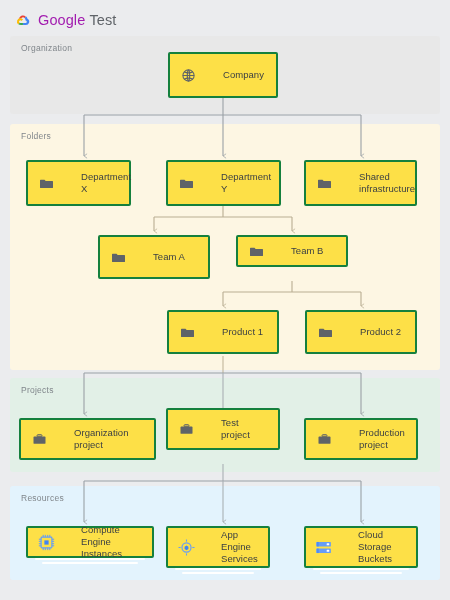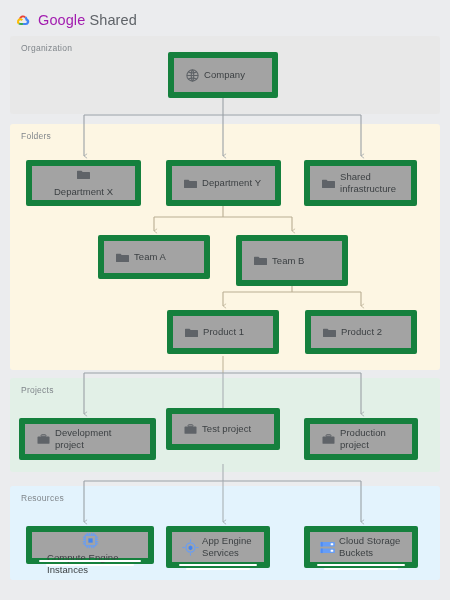--- a/index.html
+++ b/index.html
@@ -51,26 +51,26 @@
   }
   #band-org        { top: 36px;  height: 78px;  background: #e8e8e8; }
   #band-folders    { top: 124px; height: 246px; background: #fdf6e3; }
   #band-projects   { top: 378px; height: 94px;  background: #e2f0e7; }
   #band-resources  { top: 486px; height: 94px;  background: #e3f3fd; }
 
   
   .node {
     position: absolute;
     box-sizing: border-box;
-    background: #a3a3a3;
-    border: 6px solid #15803d;
+    background: #fde047;
+    border: 2px solid #15803d;
     border-radius: 2px;
     display: flex;
     align-items: center;
-    gap: 3px;
+    gap: 26px;
     padding: 0 10px;
     z-index: 4;
   }
   .node-label {
     font-size: 9.5px;
     line-height: 12px;
     color: #3c4043;
     letter-spacing: 0.05px;
   }
   .node-ico {
@@ -110,21 +110,21 @@
 
   <div class="brand">
     <span class="node-ico brand-logo-wrap">
       <svg class="brand-logo" viewBox="0 0 24 20">
         <path d="M15.3 6.4l1.3-1.3.1-.55c-2.37-2.15-6.13-1.9-8.27.5A6.6 6.6 0 0 0 6.9 7.6l.47-.07 2.6-.43.2-.2a3.7 3.7 0 0 1 5.06-.38z" fill="#ea4335"></path>
         <path d="M19.1 7.56a6.52 6.52 0 0 0-1.96-3.16L14.9 6.64a3.66 3.66 0 0 1 1.35 2.9v.33c1 0 1.82.82 1.82 1.82s-.81 1.8-1.82 1.8h-3.66l-.36.37v2.2l.36.35h3.66a4.76 4.76 0 0 0 2.85-8.85z" fill="#4285f4"></path>
         <path d="M8.92 16.4h3.66v-2.92H8.92a1.8 1.8 0 0 1-.74-.16l-.52.15-1.32 1.3-.11.5a4.73 4.73 0 0 0 2.7.83z" fill="#34a853"></path>
         <path d="M8.92 6.86a4.76 4.76 0 0 0-2.87 8.53l2.12-2.12a1.82 1.82 0 1 1 2.4-2.4l2.12-2.12a4.75 4.75 0 0 0-3.77-1.88z" fill="#fbbc05"></path>
       </svg>
     </span>
-    <span class="brand-text"><span class="b-strong">Google</span>&nbsp;<span>Shared</span></span>
+    <span class="brand-text"><span class="b-strong">Google</span>&nbsp;<span>Test</span></span>
   </div>
 
   <svg id="wires">
     <defs>
       <marker id="ar-gray" viewBox="0 0 10 10" refX="5" refY="8.6" markerWidth="5.2" markerHeight="5.2" orient="auto">
         <path d="M1.1 3.2 L5 8.4 L8.9 3.2" fill="none" stroke="#9aa0a6" stroke-width="1.3"></path>
       </marker>
       <marker id="ar-tan" viewBox="0 0 10 10" refX="5" refY="8.6" markerWidth="5.2" markerHeight="5.2" orient="auto">
         <path d="M1.1 3.2 L5 8.4 L8.9 3.2" fill="none" stroke="#b9ad93" stroke-width="1.3"></path>
       </marker>
@@ -177,21 +177,21 @@
         <path d="M5.2 17.6c4-1.6 9.6-1.6 13.6 0"></path>
       </svg>
     </span>
     <span class="node-label">Company</span>
   </div>
 
   <div class="band" id="band-folders">
     <span class="band-label">Folders</span>
   </div>
 
-  <div class="node" style="left:26px; top:160px; width:115px; height:46px;flex-direction:column;">
+  <div class="node" style="left:26px; top:160px; width:105px; height:46px;">
     <span class="node-ico">
       <svg width="15" height="15" viewBox="0 0 24 24">
           <path d="M2.6 5.8h6.2l1.9 2.1h10.7c.6 0 1 .45 1 1v9.3c0 .55-.4 1-1 1H2.6c-.55 0-1-.45-1-1V6.8c0-.55.45-1 1-1z" fill="#5f6368"></path>
         </svg>
     </span>
     <span class="node-label">Department X</span>
   </div>
 
   <div class="node" style="left:166px; top:160px; width:115px; height:46px;">
     <span class="node-ico">
@@ -213,21 +213,21 @@
 
   <div class="node" style="left:98px; top:235px; width:112px; height:44px;">
     <span class="node-ico">
       <svg width="15" height="15" viewBox="0 0 24 24">
           <path d="M2.6 5.8h6.2l1.9 2.1h10.7c.6 0 1 .45 1 1v9.3c0 .55-.4 1-1 1H2.6c-.55 0-1-.45-1-1V6.8c0-.55.45-1 1-1z" fill="#5f6368"></path>
         </svg>
     </span>
     <span class="node-label">Team A</span>
   </div>
 
-  <div class="node" style="left:236px; top:235px; width:112px; height:51px;">
+  <div class="node" style="left:236px; top:235px; width:112px; height:32px;">
     <span class="node-ico">
       <svg width="15" height="15" viewBox="0 0 24 24">
           <path d="M2.6 5.8h6.2l1.9 2.1h10.7c.6 0 1 .45 1 1v9.3c0 .55-.4 1-1 1H2.6c-.55 0-1-.45-1-1V6.8c0-.55.45-1 1-1z" fill="#5f6368"></path>
         </svg>
     </span>
     <span class="node-label">Team B</span>
   </div>
 
   <div class="node" style="left:167px; top:310px; width:112px; height:44px;">
     <span class="node-ico">
@@ -251,21 +251,21 @@
     <span class="band-label">Projects</span>
   </div>
 
   <div class="node" style="left:19px; top:418px; width:137px; height:42px;">
     <span class="node-ico">
       <svg width="15" height="15" viewBox="0 0 24 24">
         <path d="M9.3 4.3h5.4c.7 0 1.2.55 1.2 1.2v1.3h-7.8V5.5c0-.65.5-1.2 1.2-1.2z" fill="none" stroke="#5f6368" stroke-width="1.6"></path>
         <rect x="2.4" y="7.2" width="19.2" height="11.6" rx="1.4" fill="#5f6368"></rect>
       </svg>
     </span>
-    <span class="node-label" style="max-width:84px;">Development project</span>
+    <span class="node-label" style="max-width:84px;">Organization project</span>
   </div>
 
   <div class="node" style="left:166px; top:408px; width:114px; height:42px;">
     <span class="node-ico">
       <svg width="15" height="15" viewBox="0 0 24 24">
         <path d="M9.3 4.3h5.4c.7 0 1.2.55 1.2 1.2v1.3h-7.8V5.5c0-.65.5-1.2 1.2-1.2z" fill="none" stroke="#5f6368" stroke-width="1.6"></path>
         <rect x="2.4" y="7.2" width="19.2" height="11.6" rx="1.4" fill="#5f6368"></rect>
       </svg>
     </span>
     <span class="node-label">Test project</span>
@@ -278,21 +278,21 @@
         <rect x="2.4" y="7.2" width="19.2" height="11.6" rx="1.4" fill="#5f6368"></rect>
       </svg>
     </span>
     <span class="node-label" style="max-width:72px;">Production project</span>
   </div>
 
   <div class="band" id="band-resources">
     <span class="band-label">Resources</span>
   </div>
 
-  <div class="node stack" style="left:26px; top:526px; width:128px; height:38px;flex-direction:column;">
+  <div class="node stack" style="left:26px; top:526px; width:128px; height:32px;">
     <span class="node-ico">
       <svg width="17" height="17" viewBox="0 0 24 24">
         <g fill="#669df6">
           <rect x="6.6" y="1.2" width="1.5" height="3.1"></rect>
             <rect x="9.6" y="1.2" width="1.5" height="3.1"></rect>
           <rect x="12.9" y="1.2" width="1.5" height="3.1"></rect>
             <rect x="15.9" y="1.2" width="1.5" height="3.1"></rect>
           <rect x="6.6" y="19.7" width="1.5" height="3.1"></rect>
             <rect x="9.6" y="19.7" width="1.5" height="3.1"></rect>
           <rect x="12.9" y="19.7" width="1.5" height="3.1"></rect>

